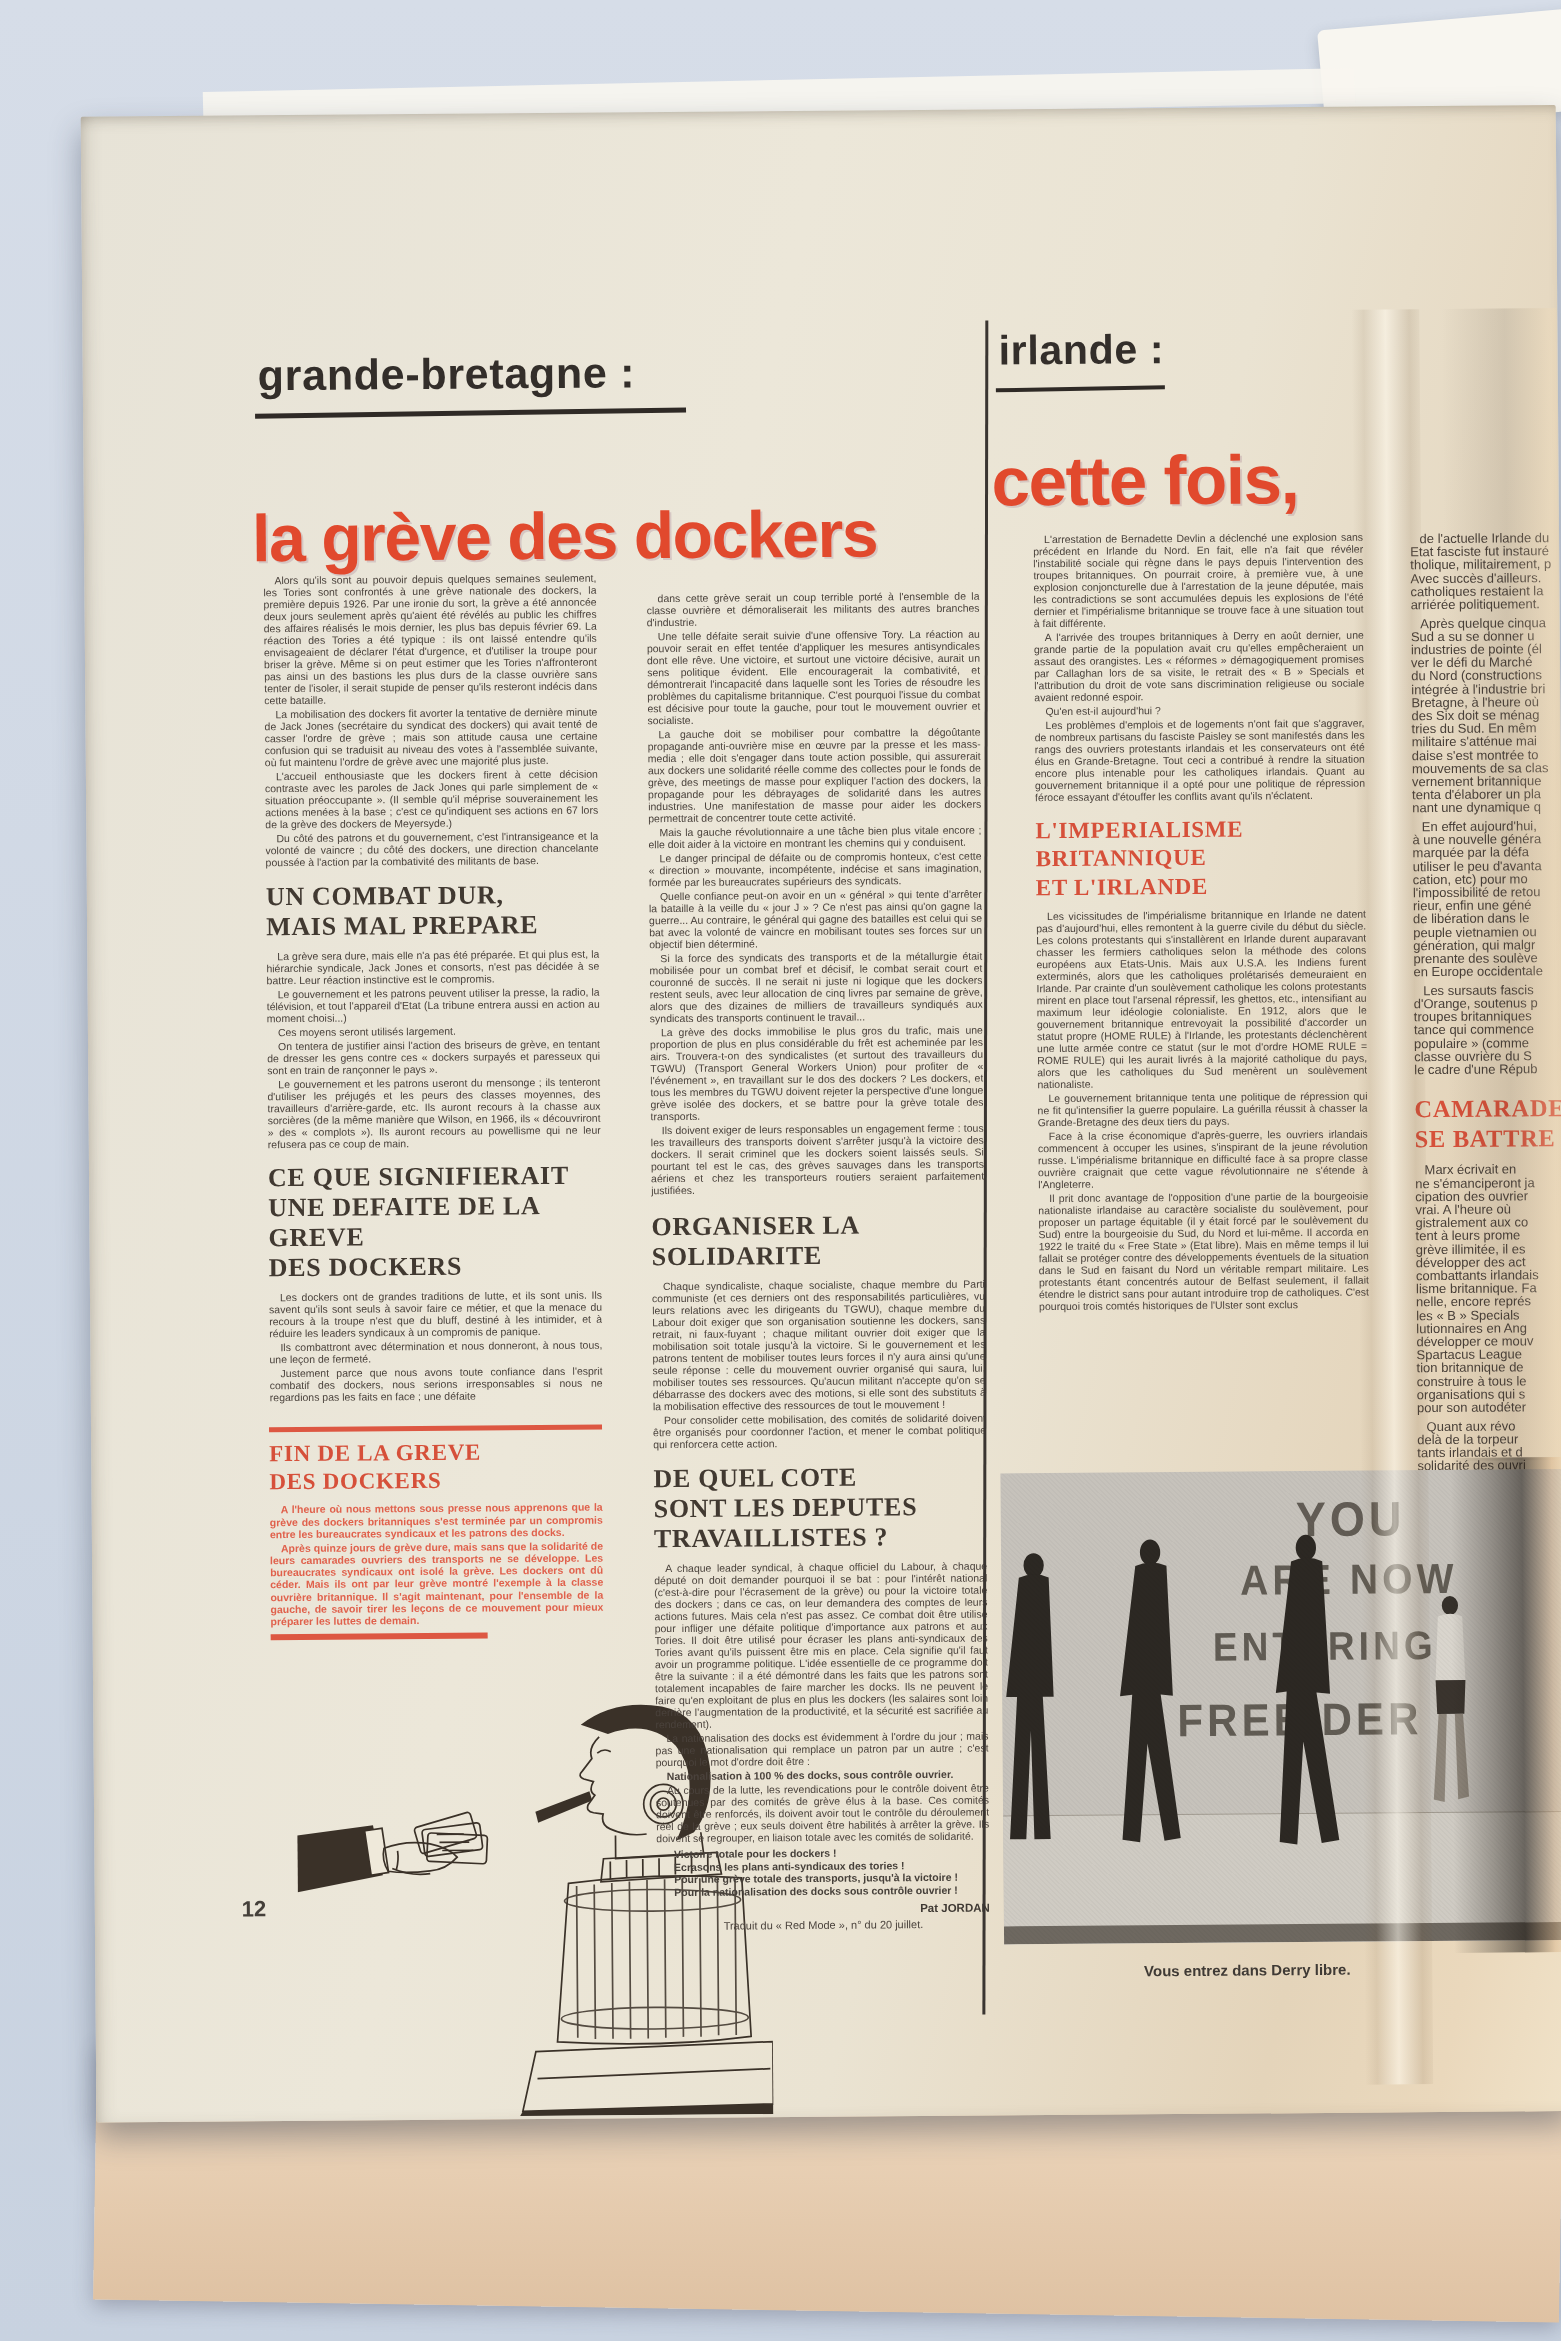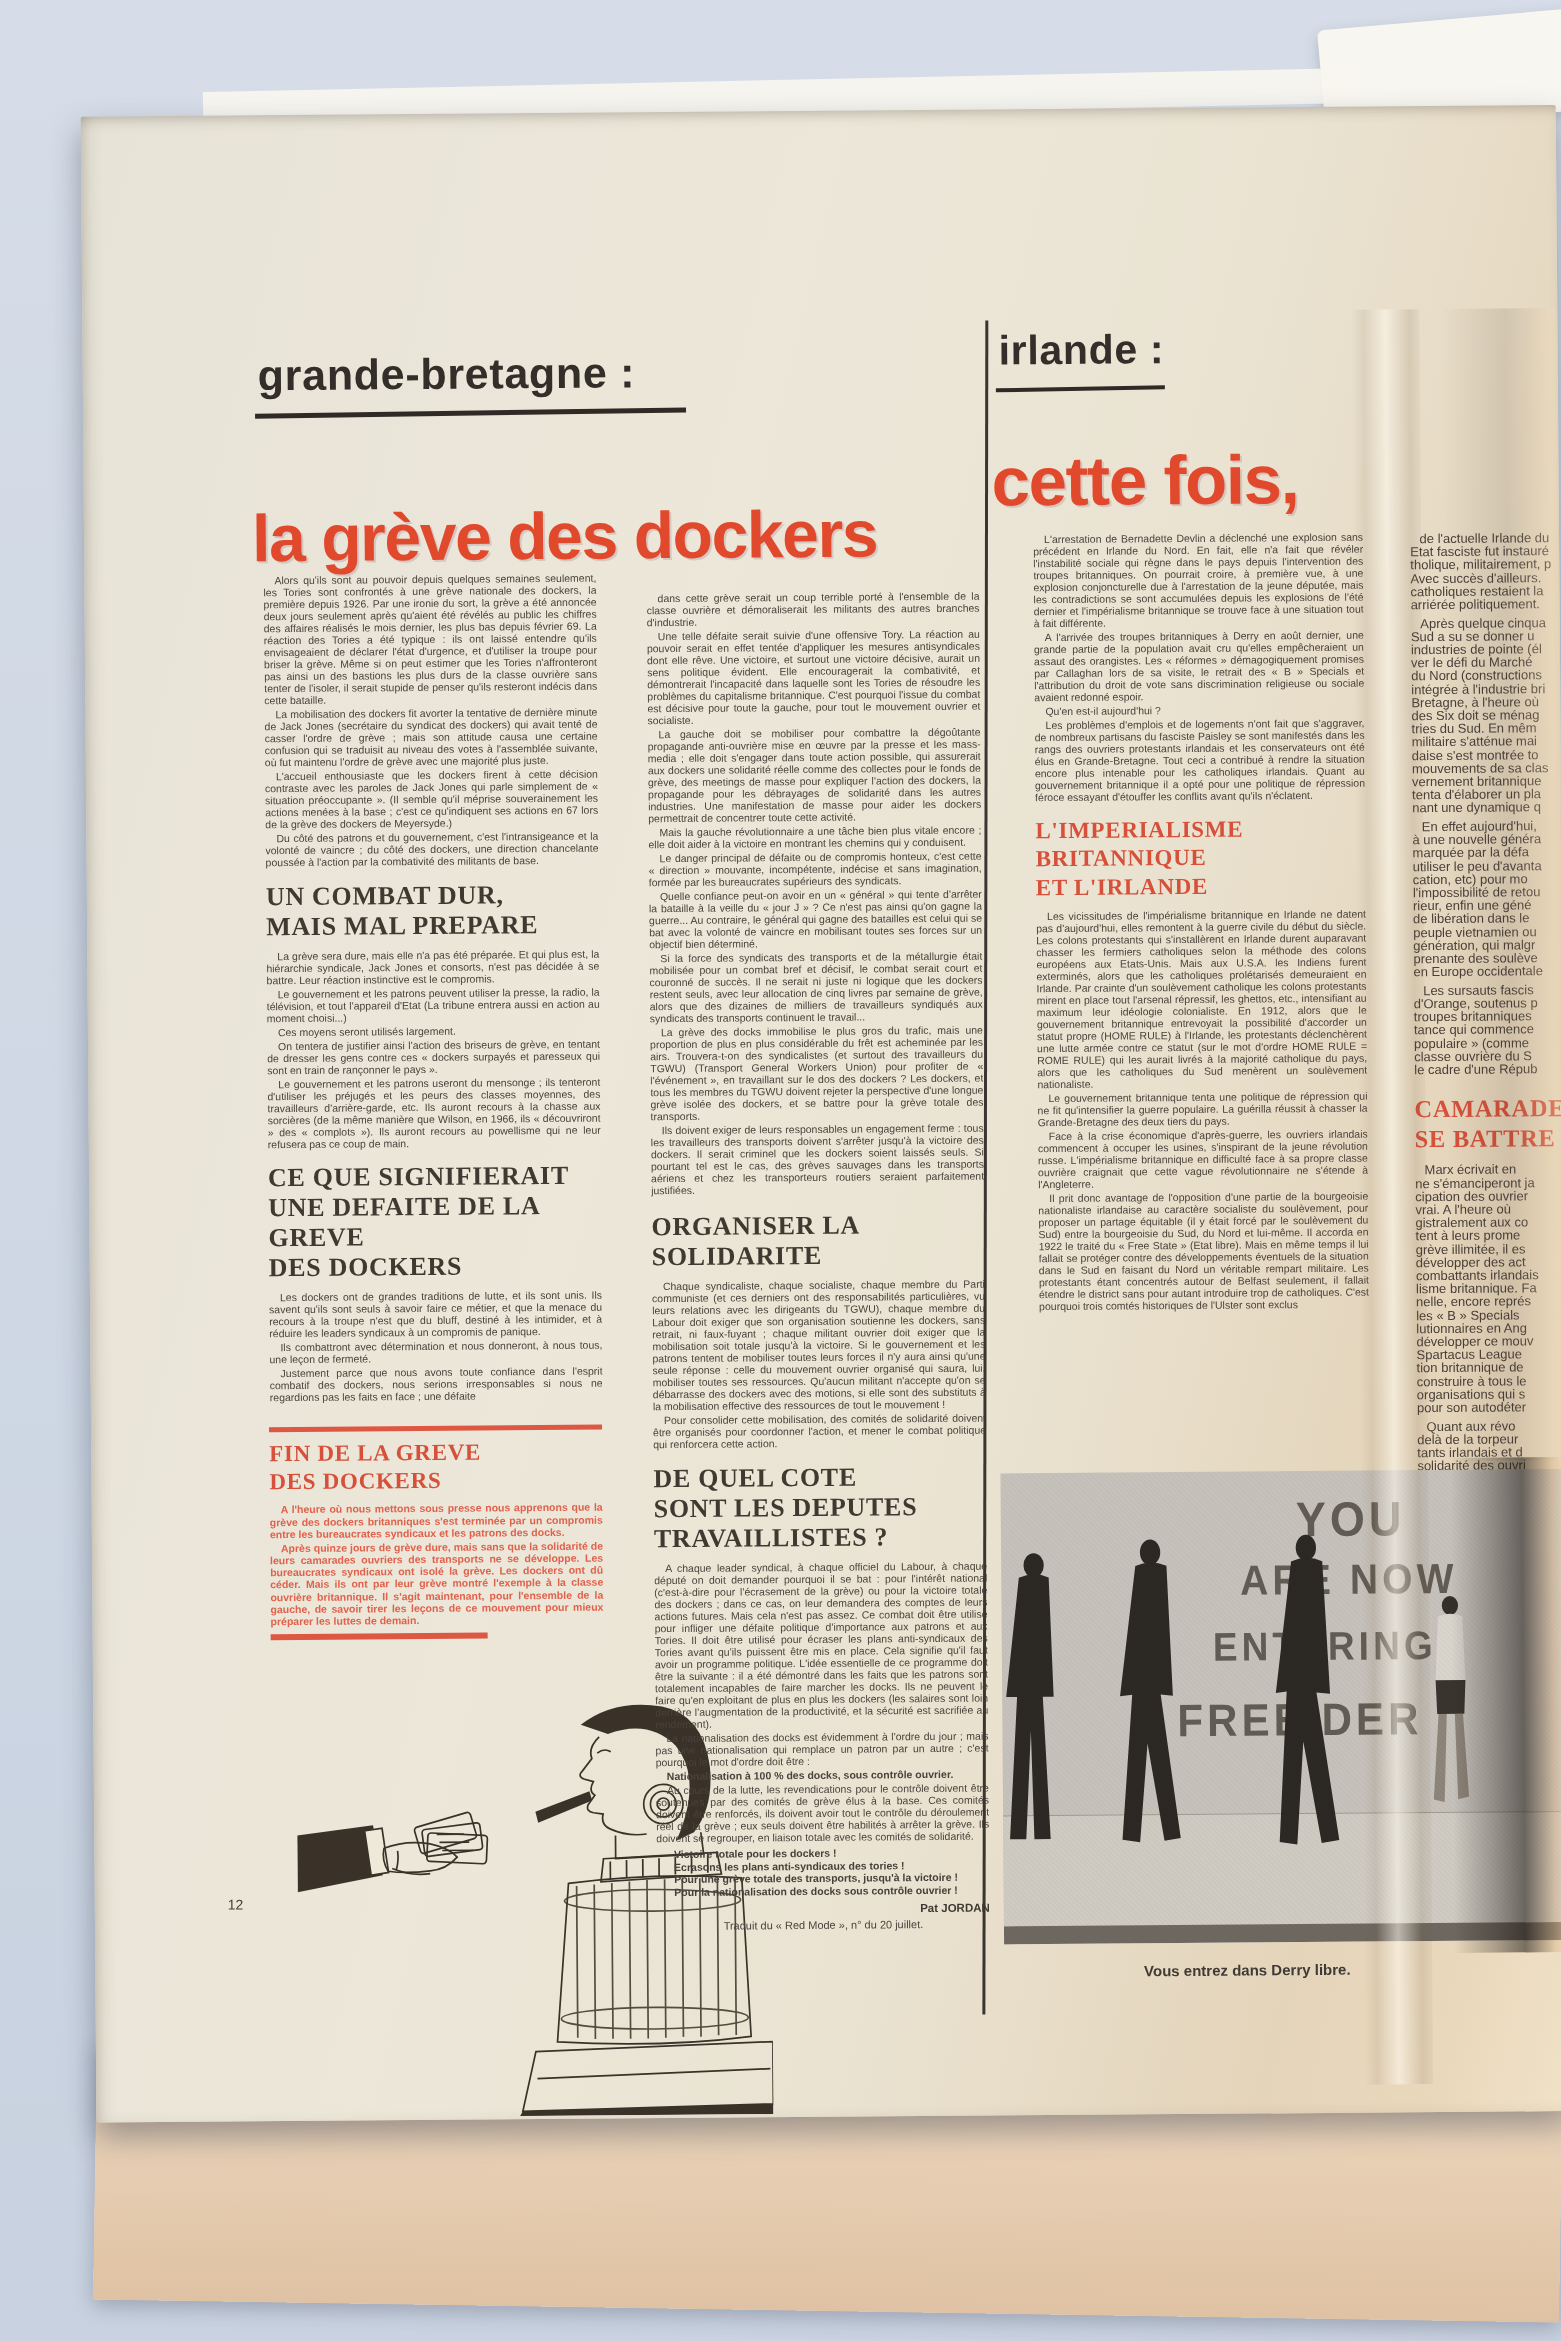--- a/index.html
+++ b/index.html
@@ -49,21 +49,21 @@
   .photo{position:absolute;left:909px;top:1364px;width:565px;height:471px;background:#c6c2bb;overflow:hidden;z-index:2;}
   .photo .grain{position:absolute;inset:0;background:repeating-linear-gradient(45deg,rgba(0,0,0,.025) 0 1.4px,transparent 1.4px 3.4px);}
   .photo .ground{position:absolute;left:0;right:0;top:342px;height:129px;background:#cfcbc3;border-top:1.4px solid #a09a90;}
   .photo .kerb{position:absolute;left:0;right:0;bottom:0;height:17.6px;background:#6e6860;}
   .wall-line{position:absolute;font-weight:bold;color:#504b43;opacity:.85;letter-spacing:4.1px;transform:scaleY(1.08);white-space:nowrap;font-family:"Liberation Sans","DejaVu Sans",sans-serif;}
   .fold-dark{position:absolute;left:1359px;top:1352px;width:115px;height:495px;z-index:5;pointer-events:none;
     background:linear-gradient(90deg,rgba(30,24,18,0) 0%,rgba(30,24,18,.30) 35%,rgba(25,20,15,.55) 62%,rgba(210,170,125,.40) 88%,rgba(245,222,185,.55) 100%);}
   .fold-soft{position:absolute;left:1359px;top:203px;width:115px;height:1152px;z-index:4;pointer-events:none;
     background:linear-gradient(90deg,rgba(60,48,35,0),rgba(60,48,35,.12) 55%,rgba(240,218,182,.30) 95%);}
   .caption{position:absolute;left:942px;top:1854px;width:420px;text-align:center;font-weight:bold;font-size:15px;color:#3f3a35;}
-  .pagenum{position:absolute;left:133px;top:1781px;font-size:14px;font-weight:400;color:#45403a;}
+  .pagenum{position:absolute;left:147px;top:1781px;font-size:22px;font-weight:700;color:#45403a;}
   .illu{position:absolute;left:203px;top:1559px;width:474px;height:444px;}
   svg .ln{stroke:#3a3128;stroke-width:2.5;fill:none;}
   svg .fl{fill:#3a3128;stroke:none;}
 </style>
 </head>
 <body>
 
 <div class="curl" style="left:1321px;top:19px;width:264px;height:102px;transform:rotate(-5deg);border-radius:6.8px;box-shadow:0 5.4px 13.6px rgba(60,70,90,.25);"></div>
 <div class="curl" style="left:203px;top:80px;width:1152px;height:35px;transform:rotate(-1.2deg);opacity:.9;"></div>
 <div class="underpage"></div>

